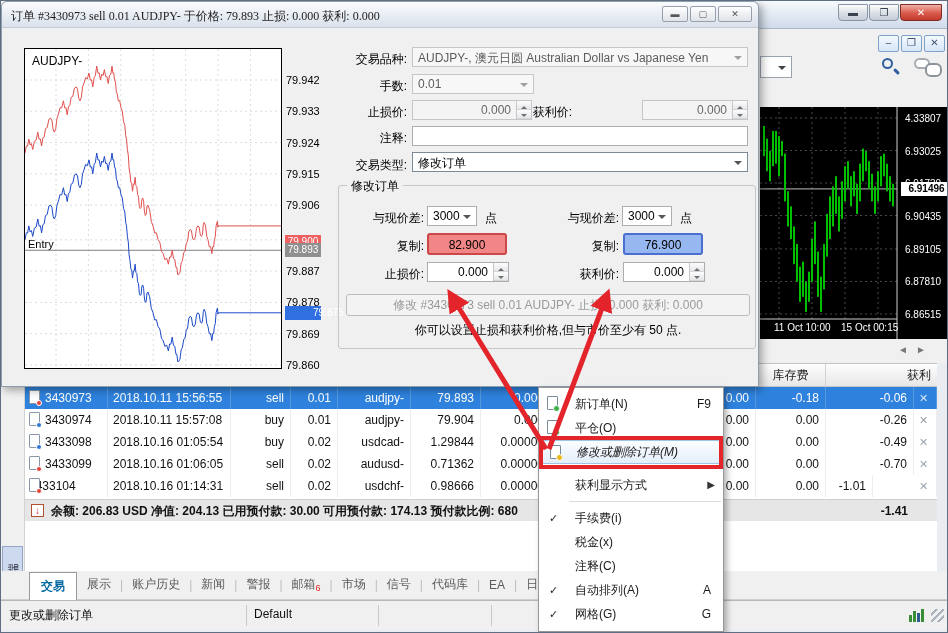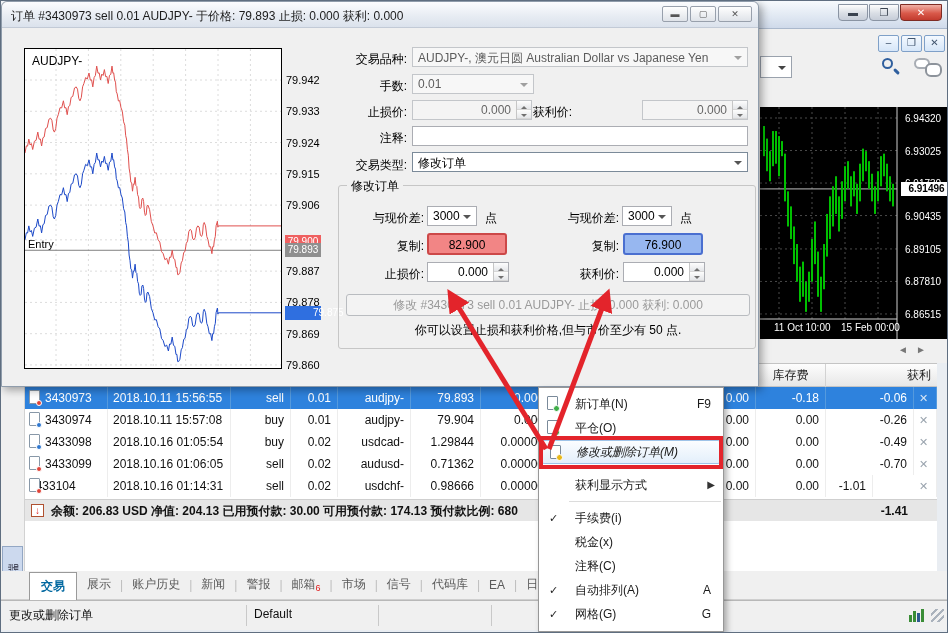--- a/index.html
+++ b/index.html
@@ -69,21 +69,21 @@
   .sb-sep{position:absolute;top:4px;width:1px;height:21px;background:#c9c9c9;}
   .sb-text{position:absolute;top:6px;font-size:12px;color:#111;}
   .grid-icon{position:absolute;left:908px;top:8px;width:16px;height:13px;}
   .grid-icon b{position:absolute;bottom:0;width:3px;}
   .resize-grip{position:absolute;left:930px;top:8px;width:13px;height:13px;
     background:repeating-linear-gradient(135deg,transparent 0 3px,#aab2bc 3px 5px);}
   
   .dialog{position:absolute;left:0;top:0;width:758px;height:386px;background:#f0f0f0;z-index:40;
     border:1px solid #8f9cab;border-radius:6px 6px 0 0;box-shadow:3px 3px 8px rgba(0,0,0,.35);}
   .dlg-title{position:absolute;left:0;top:0;width:100%;height:26px;border-radius:6px 6px 0 0;
-    background:linear-gradient(#fbfcfe,#e6ebf2 60%,#dbe2ec);border-bottom:1px solid #c2cad6;}
+    background:linear-gradient(#fbfcfe,#e6ebf2 60%,#dbe2ec);border-bottom:1px solid #c2cad6;font-family:Liberation Serif, serif;}
   .dlg-title-text{position:absolute;left:9px;top:6px;font-size:12px;color:#1c1c1c;white-space:nowrap;}
   .dlg-btn{position:absolute;top:4px;width:26px;height:16px;border:1px solid #98a0ac;border-radius:2px;
     background:linear-gradient(#fefefe,#dfe3e9);color:#555;font-size:9px;text-align:center;line-height:14px;}
   .dlg-chartbox{position:absolute;left:22px;top:46px;width:258px;height:321px;background:#fff;border:1px solid #000;}
   .dlg-axis-label{position:absolute;left:284px;font-size:11px;color:#000;}
   .price-badge{position:absolute;left:283px;width:36px;height:14px;font-size:10px;color:#fff;
     text-align:center;line-height:14px;}
   .dlg-symbol{position:absolute;left:30px;top:52px;font-size:12px;color:#000;}
   .dlg-entry{position:absolute;left:26px;top:236px;font-size:11px;color:#000;}
   .flabel{position:absolute;font-size:12px;color:#000;text-align:right;}
@@ -199,31 +199,31 @@
           <rect x="111" y="66.74419999999944" width="2" height="27.621000000000308" fill="#00c000"></rect>
           <rect x="114" y="79.29919999999917" width="2" height="27.621000000000294" fill="#00c000"></rect>
           <rect x="117" y="64.23320000000083" width="2" height="30.13199999999891" fill="#00c000"></rect>
           <rect x="120" y="49.16720000000026" width="2" height="30.131999999998918" fill="#00c000"></rect>
           <rect x="123" y="46.656199999999416" width="2" height="22.599000000000856" fill="#00c000"></rect>
           <rect x="126" y="56.70020000000054" width="2" height="27.6210000000003" fill="#00c000"></rect>
           <rect x="129" y="69.25520000000027" width="2" height="25.109999999999474" fill="#00c000"></rect>
           <rect x="132" y="76.78820000000056" width="2" height="22.598999999998625" fill="#00c000"></rect>
         </svg>
       <div id="side-axis">
-          <div class="price-axis-label" style="top: 6px;">6.94320</div>
+          <div class="price-axis-label" style="top: 6px;">4.33807</div>
           <div class="price-axis-label" style="top: 38.5174px;">6.93025</div>
           <div class="price-axis-label" style="top: 71.0349px;">6.91730</div>
           <div class="price-axis-label" style="top: 103.552px;">6.90435</div>
           <div class="price-axis-label" style="top: 136.949px;">6.89105</div>
           <div class="price-axis-label" style="top: 169.466px;">6.87810</div>
           <div class="price-axis-label" style="top: 201.984px;">6.86515</div>
         </div>
       <div class="cur-price-box" id="cur-price-box" style="top: 74.9106px;">6.91496</div>
       <div class="time-label" style="left:14px;top:215px">11 Oct 10:00</div>
-      <div class="time-label" style="left:81px;top:215px">15 Feb 00:00</div>
+      <div class="time-label" style="left:81px;top:215px">15 Oct 00:15</div>
     </div>
     <div class="scroll-arrows"><span>◄</span><span>►</span></div>
   </div>
 
   <div class="orders-header">
     <div class="hdr-cell" style="left:731px;width:70px;text-align:center">库存费</div>
     <div class="hdr-cell num" style="left:801px;width:111px;border-right:none">获利</div>
   </div>
   <div class="orders-body" id="orders-body">
       <div class="orow selected" style="top: 0px;">

